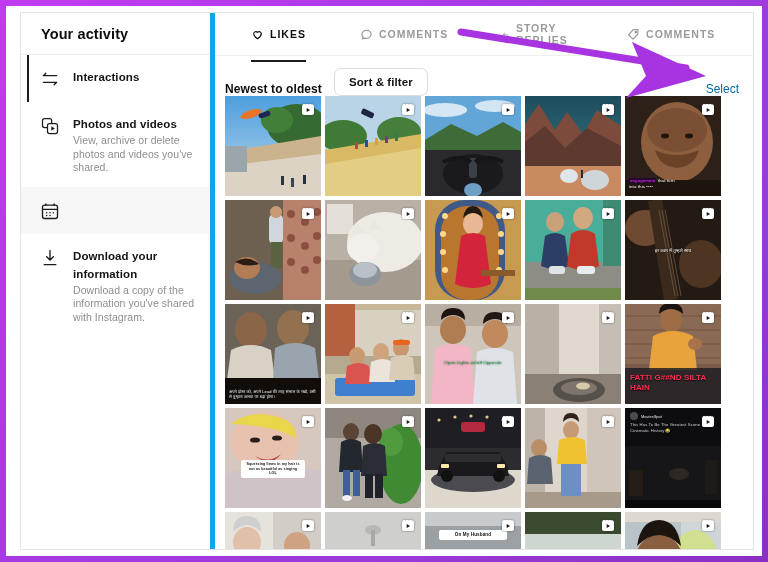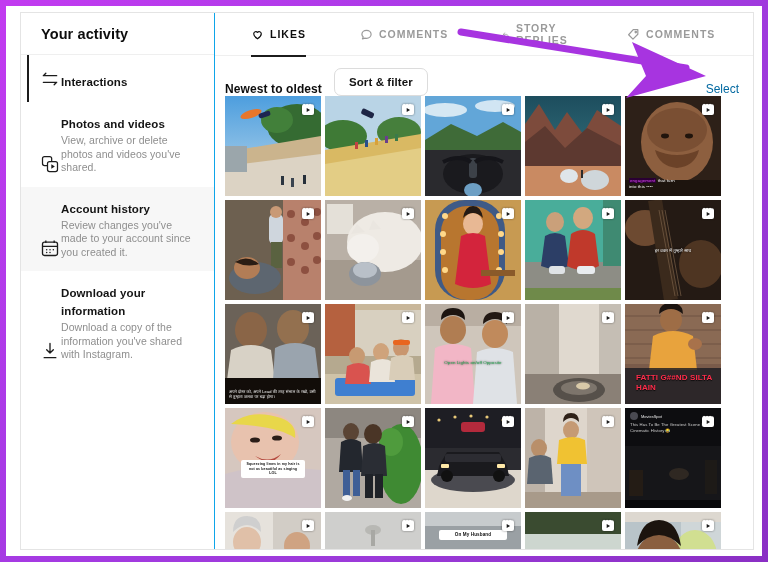--- a/index.html
+++ b/index.html
@@ -30,39 +30,39 @@
     background: #fff;
     border: 1px solid #e4e4e4;
     display: flex;
     overflow: hidden;
   }
 
   
   .sidebar {
     width: 194px;
     flex: 0 0 194px;
-    border-right: 1px solid #0ea5e9;
+    border-right: 5px solid #0ea5e9;
     background: #fff;
   }
   .sidebar-header {
     height: 42px;
     display: flex; align-items: center;
     padding-left: 20px;
     border-bottom: 1px solid #efefef;
   }
   .sidebar-title {
     font-size: 14.5px; font-weight: bold; color: #0d0d0d;
     letter-spacing: .1px;
   }
   .nav-item {
     position: relative;
     display: flex;
+    gap: 12px;
     padding: 12px 14px 12px 18px;
     cursor: pointer;
-    align-items: flex-end;
   }
   .nav-item.selected::before {
     content: "";
     position: absolute; left: 6px; top: 0; bottom: 0;
     width: 2px; background: #1c1c1c;
   }
   .nav-item.hovered { background: #f7f7f7; }
   .nav-icon {
     flex: 0 0 22px; width: 22px; height: 22px;
     margin-top: 1px;
@@ -88,21 +88,21 @@
   .tabs {
     height: 43px;
     display: flex; align-items: center;
     gap: 0;
     border-bottom: 1px solid #efefef;
     padding-left: 36px;
   }
   .tab {
     position: relative;
     display: flex; align-items: center; gap: 6px;
-    height: 43px;
+    height: 54px;
     padding: 0 26px 0 0;
     margin-right: 28px;
     cursor: pointer;
     color: #9a9a9a;
   }
   .tab-label {
     font-size: 10.5px; font-weight: bold; letter-spacing: 1px;
   }
   .tab.active { color: #0d0d0d; }
   .tab.active::after {
@@ -242,24 +242,20 @@
         <span class="nav-icon">
           <svg viewBox="0 0 24 24" width="20" height="20" fill="none" stroke="#1c1c1c" stroke-width="1.6" stroke-linejoin="round">
             <rect x="3" y="5" width="18" height="16" rx="2.5"></rect>
             <path d="M3 10h18M7 3v3M17 3v3"></path>
             <circle cx="8" cy="14" r=".9" fill="#1c1c1c" stroke="none"></circle>
             <circle cx="12" cy="14" r=".9" fill="#1c1c1c" stroke="none"></circle>
             <circle cx="16" cy="14" r=".9" fill="#1c1c1c" stroke="none"></circle>
             <circle cx="8" cy="17.5" r=".9" fill="#1c1c1c" stroke="none"></circle>
             <circle cx="12" cy="17.5" r=".9" fill="#1c1c1c" stroke="none"></circle>
           </svg>
-        </span>
-        <span class="nav-text">
-          <span class="nav-label">Account history</span>
-          <span class="nav-desc" style="display:block">Review changes you've made to your account since you created it.</span>
         </span>
       </div>
 
       <div class="nav-item">
         <span class="nav-icon">
           <svg viewBox="0 0 24 24" width="20" height="20" fill="none" stroke="#1c1c1c" stroke-width="1.6" stroke-linecap="round" stroke-linejoin="round">
             <path d="M12 3v11M8 10.5l4 4 4-4M5 20h14"></path>
           </svg>
         </span>
         <span class="nav-text">
@@ -620,21 +616,21 @@
               <rect x="0" y="0" width="96" height="60" fill="#8a6a54"></rect>
               <g stroke="#6f5342" stroke-width="1">
                 <path d="M0 12h96M0 26h96M0 40h96M0 54h96"></path>
               </g>
               <ellipse cx="46" cy="16" rx="11" ry="12" fill="#9e6d46"></ellipse>
               <path d="M34 10 q12 -10 24 0 q0 -11 -12 -11 q-12 0 -12 11z" fill="#1c1410"></path>
               <path d="M28 32 q20 -10 40 0 l4 34 H24z" fill="#e8a33d"></path>
               <ellipse cx="70" cy="40" rx="7" ry="6" fill="#a8724b"></ellipse>
               <rect y="64" width="96" height="36" fill="#1c1c22" opacity=".82"></rect>
             </svg>
-            <div class="ovl ovl-red" style="left:11px;right:5px;bottom:12px;">FATTI G##ND SILTA HAIN</div>
+            <div class="ovl ovl-red" style="left:5px;right:5px;bottom:12px;">FATTI G##ND SILTA HAIN</div>
             <svg class="reel-badge" viewBox="0 0 24 24">
               <rect x="3" y="5" width="18" height="16" rx="3" fill="#fff"></rect>
               <path d="M6 5.5l1.6 3M10.5 5.5l1.6 3M15 5.5l1.6 3" stroke="#fff" stroke-width="2.4" stroke-linecap="round"></path>
               <path d="M10 10.5l5.2 3-5.2 3z" fill="#1a1a1a"></path>
             </svg>
           </div>
 
           <div class="cell">
             <svg class="art" viewBox="0 0 96 100" preserveAspectRatio="none">
               <rect width="96" height="100" fill="#d6c7bf"></rect>

